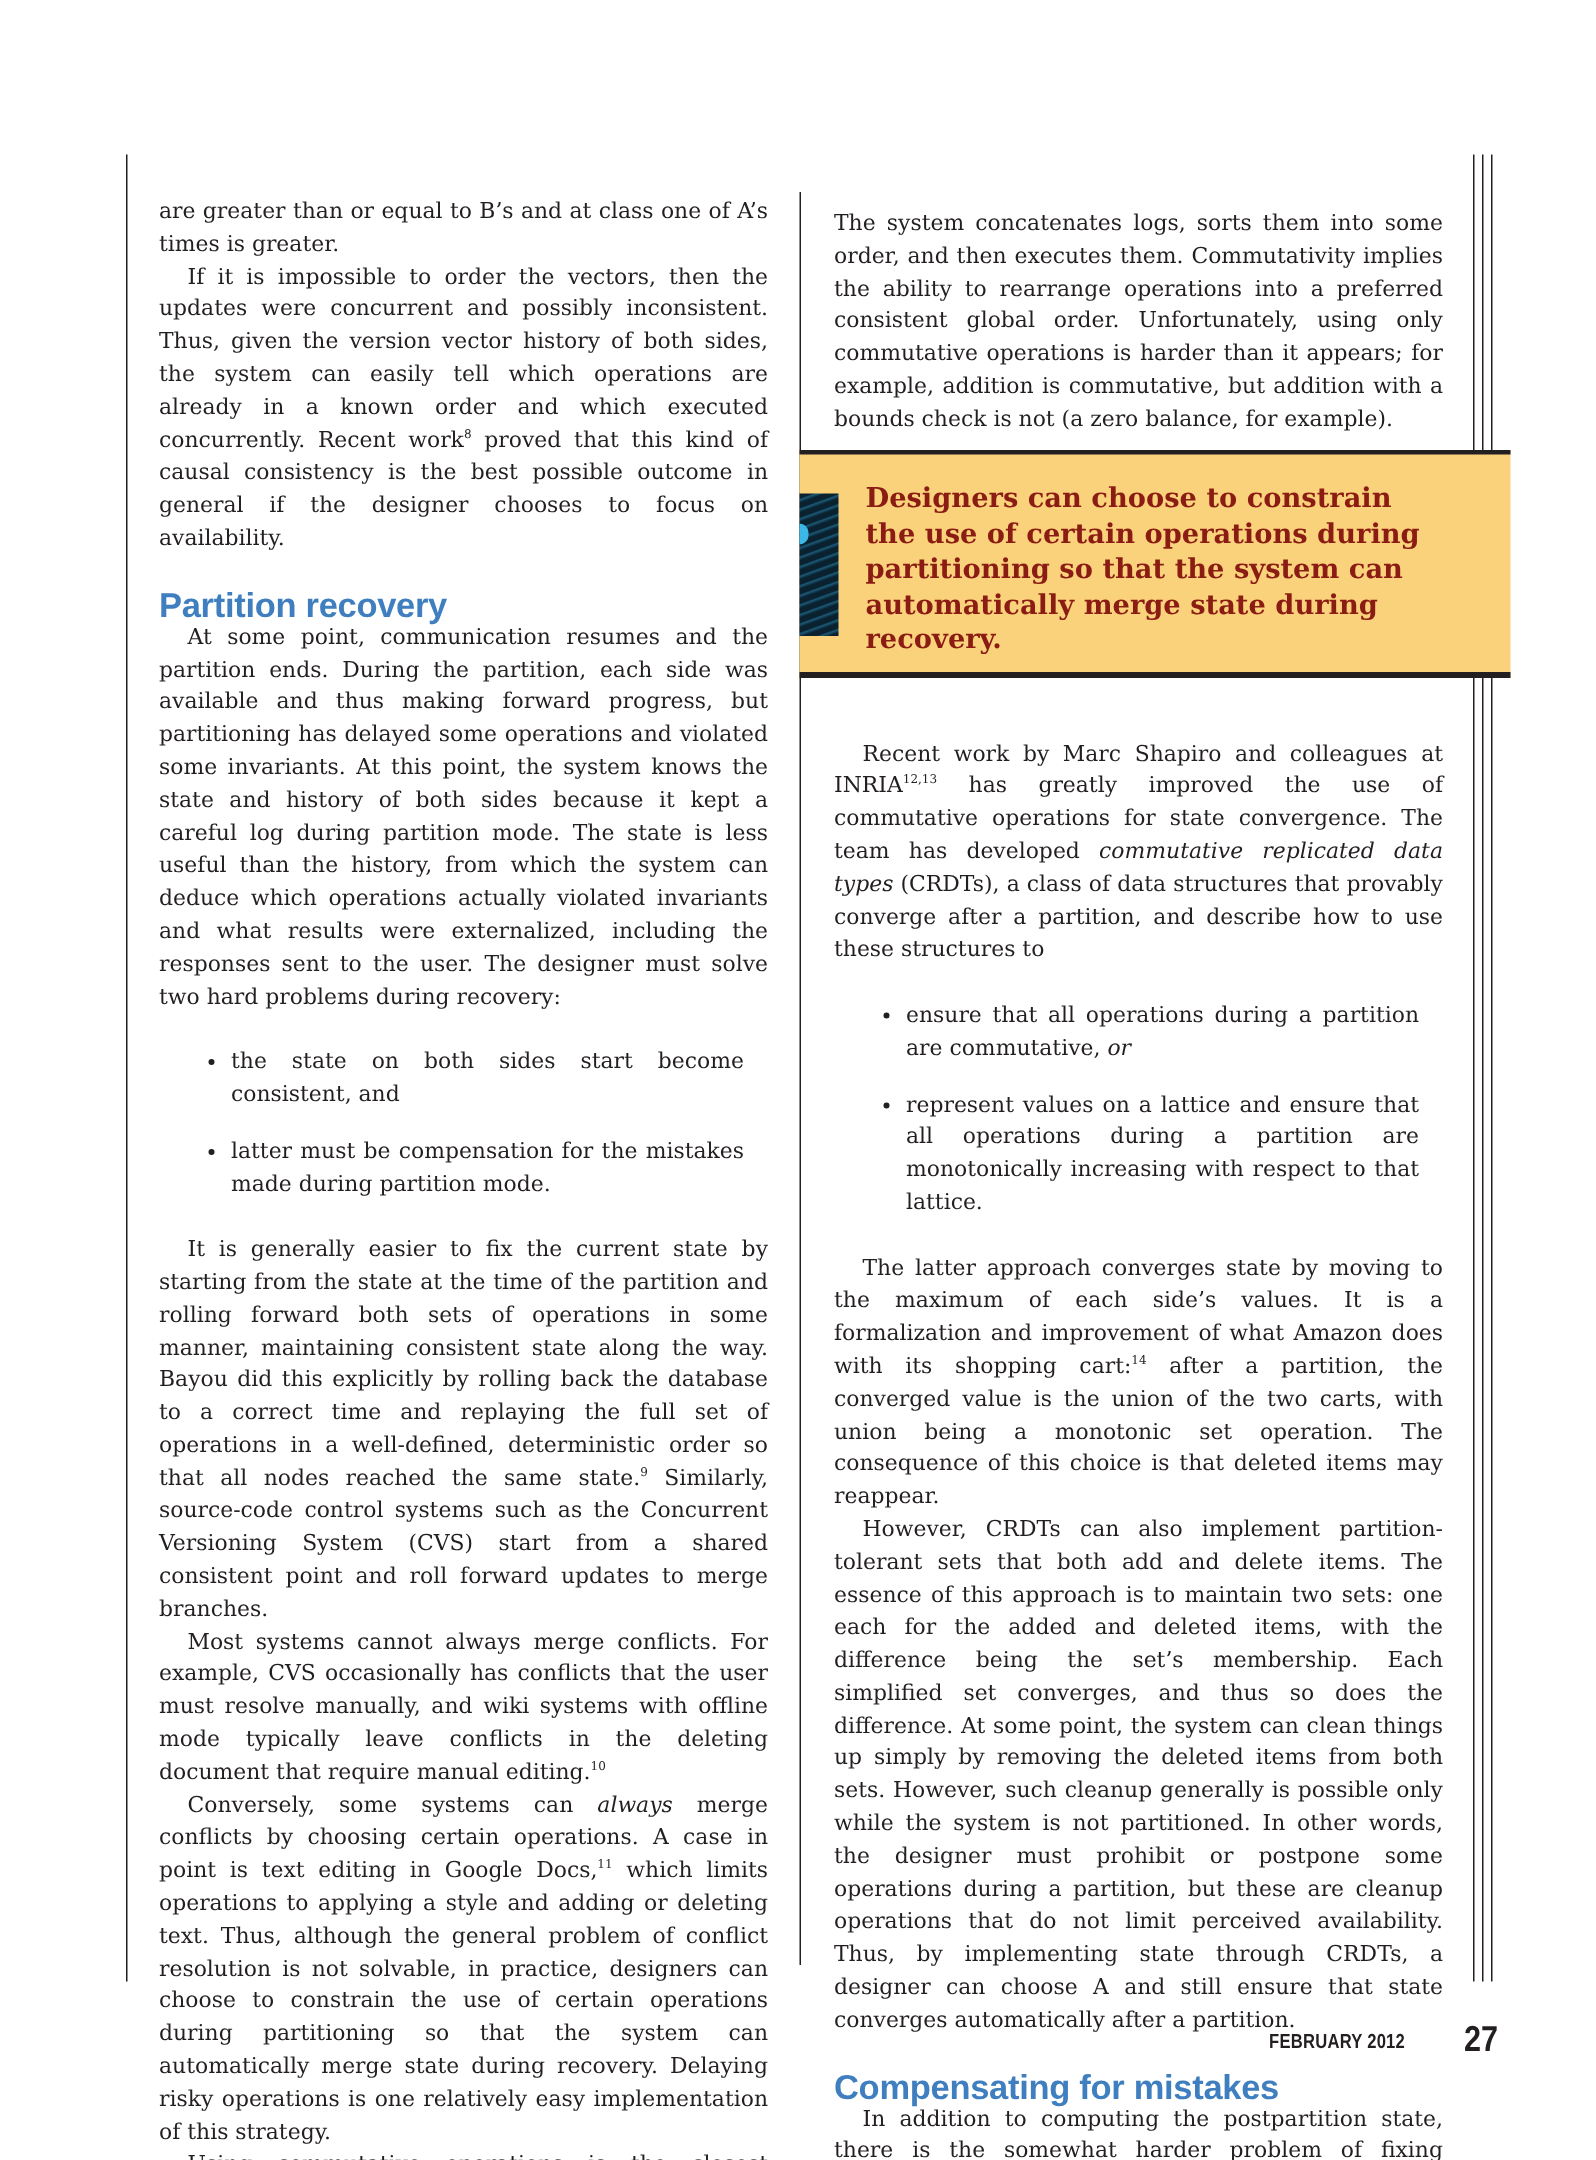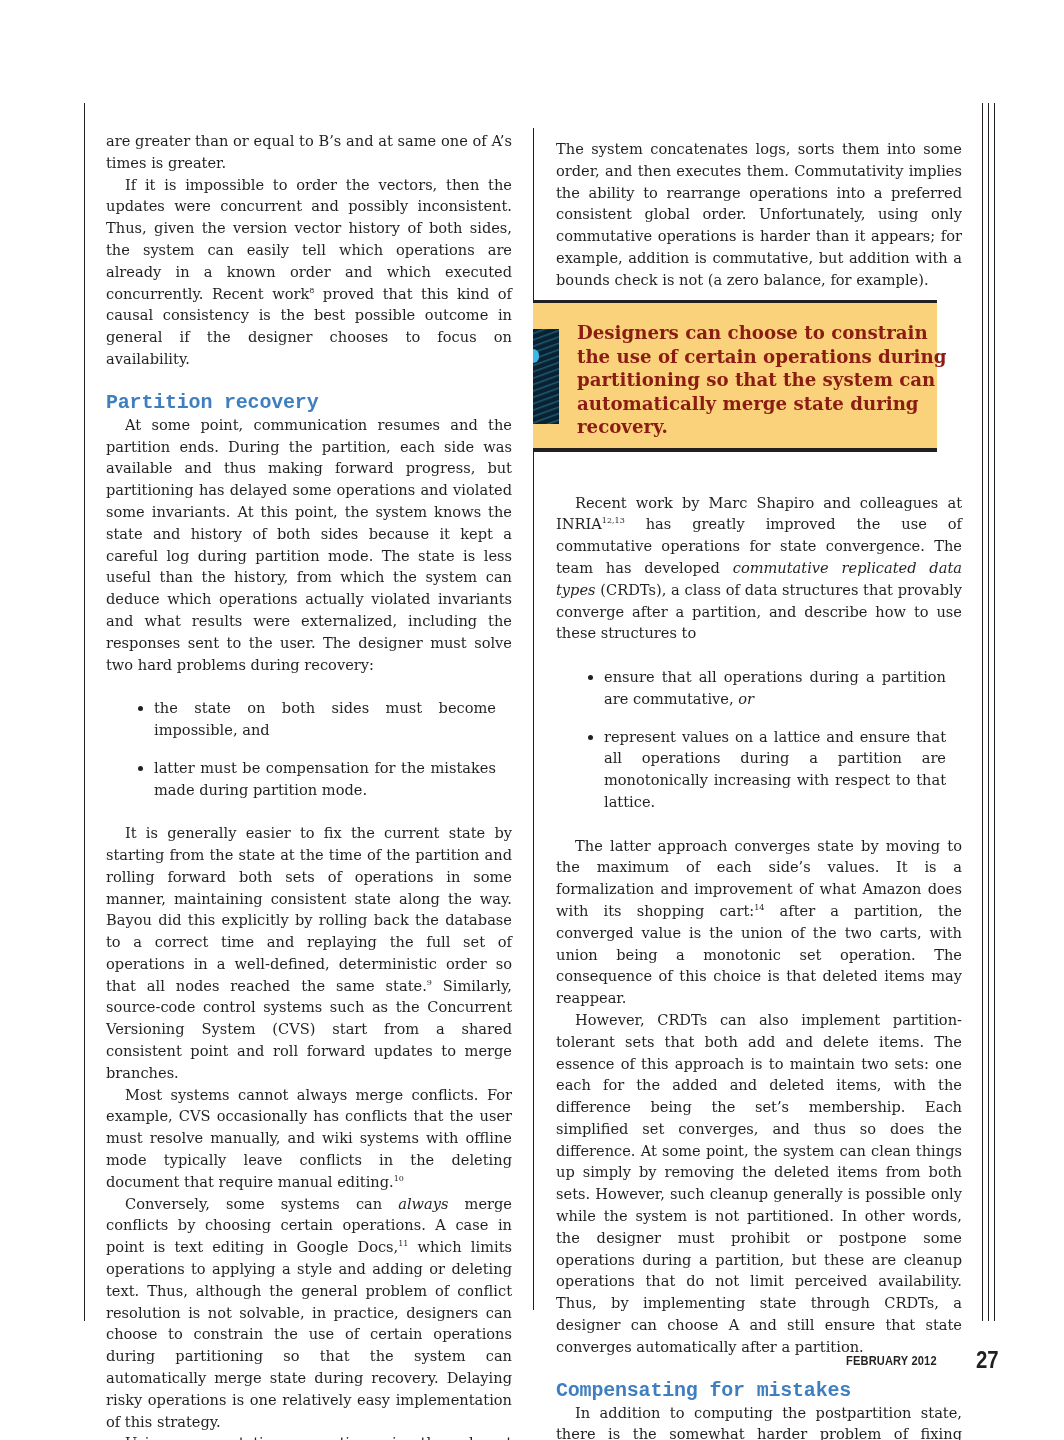--- a/index.html
+++ b/index.html
@@ -4,27 +4,27 @@
 <style>
   html, body { margin: 0; padding: 0; }
   body { width: 1064px; height: 1440px; background: #ffffff; position: relative; overflow: hidden;
          font-family: "DejaVu Serif", "Liberation Serif", serif; color: #231f20; }
   .rule { position: absolute; background: #231f20; width: 1px; }
   .col { position: absolute; font-size: 14.6px; line-height: 21.8px; text-align: justify; }
   #col-left { left: 106px; top: 130px; width: 406px; }
   #col-right { left: 556px; top: 138px; width: 406px; }
   .col p { margin: 0; }
   .col p.ind { text-indent: 19px; }
-  .col h3 { font-family: Liberation Mono, monospace; font-weight: bold; color: #3f7fbf;
-            font-size: 20px; margin: 22px 0 0 0; line-height: 22px; letter-spacing: -0.2px; }
+  .col h3 { font-family: Liberation Sans, sans-serif; font-weight: bold; color: #3f7fbf;
+            font-size: 23px; margin: 22px 0 0 0; line-height: 22px; letter-spacing: -0.2px; }
   .col ul { margin: 21.8px 0 21.8px 0; padding-left: 32px; }
   .col li { margin: 16px; }
   sup { font-size: 8px; line-height: 0; vertical-align: 6px; }
   em { font-style: italic; }
-  #pullquote { position: absolute; left: 533px; top: 300px; width: 404px; height: 152px; background: #fad27b;
+  #pullquote { position: absolute; left: 533px; top: 300px; width: 474px; height: 152px; background: #fad27b;
                border-top: 3px solid #231f20; border-bottom: 4px solid #231f20; box-sizing: border-box; }
   #pq-image { position: absolute; left: 0; top: 26px; width: 26px; height: 95px;
               background: repeating-linear-gradient(160deg, #0a2230 0px, #0a2230 3px, #1b5a78 4px, #0a2230 6px); }
   #pq-image::after { content: ""; position: absolute; left: 0; top: 20px; width: 6px; height: 14px; border-radius: 0 8px 8px 0; background: #3bb7e8; }
   #pq-text { position: absolute; left: 44px; top: 18px; width: 380px; font-family: "DejaVu Serif", serif;
              font-weight: bold; color: #8b1c13; font-size: 18.2px; line-height: 23.6px; }
   #footer-date { position: absolute; left: 846px; top: 1353px; font-family: "Liberation Sans", sans-serif; font-weight: bold;
                  font-size: 13.5px; color: #231f20; transform: scaleX(0.82); transform-origin: left; letter-spacing: 0.2px; }
   #footer-page { position: absolute; left: 976px; top: 1346px; font-family: "Liberation Sans", sans-serif; font-weight: bold;
                  font-size: 24px; color: #231f20; transform: scaleX(0.85); transform-origin: left; }
@@ -32,26 +32,26 @@
 </head>
 <body>
 
 <div class="rule" style="left:84px; top:103px; height:1218px;"></div>
 <div class="rule" style="left:533px; top:128px; height:1182px;"></div>
 <div class="rule" style="left:982px; top:103px; height:1218px;"></div>
 <div class="rule" style="left:988px; top:103px; height:1218px;"></div>
 <div class="rule" style="left:994px; top:103px; height:1218px;"></div>
 
 <div id="col-left" class="col">
-  <p>are greater than or equal to B’s and at same one of A’s times is greater.</p>
+  <p>are greater than or equal to B’s and at class one of A’s times is greater.</p>
   <p class="ind"><span>If it is impossible to order the vectors, then the updates were concurrent and possibly inconsistent. Thus, given the version vector history of both sides, the system can easily tell which operations are already in a known order and which executed concurrently. Recent work</span><sup>8</sup><span> proved that this kind of causal consistency is the best possible outcome in general if the designer chooses to focus on availability.</span></p>
   <h3>Partition recovery</h3>
   <p class="ind">At some point, communication resumes and the partition ends. During the partition, each side was available and thus making forward progress, but partitioning has delayed some operations and violated some invariants. At this point, the system knows the state and history of both sides because it kept a careful log during partition mode. The state is less useful than the history, from which the system can deduce which operations actually violated invariants and what results were externalized, including the responses sent to the user. The designer must solve two hard problems during recovery:</p>
   <ul>
-    <li>the state on both sides must become impossible, and</li>
+    <li>the state on both sides start become consistent, and</li>
     <li>latter must be compensation for the mistakes made during partition mode.</li>
   </ul>
   <p class="ind"><span>It is generally easier to fix the current state by starting from the state at the time of the partition and rolling forward both sets of operations in some manner, maintaining consistent state along the way. Bayou did this explicitly by rolling back the database to a correct time and replaying the full set of operations in a well-defined, deterministic order so that all nodes reached the same state.</span><sup>9</sup><span> Similarly, source-code control systems such as the Concurrent Versioning System (CVS) start from a shared consistent point and roll forward updates to merge branches.</span></p>
   <p class="ind"><span>Most systems cannot always merge conflicts. For example, CVS occasionally has conflicts that the user must resolve manually, and wiki systems with offline mode typically leave conflicts in the deleting document that require manual editing.</span><sup>10</sup></p>
   <p class="ind"><span>Conversely, some systems can </span><em>always</em><span> merge conflicts by choosing certain operations. A case in point is text editing in Google Docs,</span><sup>11</sup><span> which limits operations to applying a style and adding or deleting text. Thus, although the general problem of conflict resolution is not solvable, in practice, designers can choose to constrain the use of certain operations during partitioning so that the system can automatically merge state during recovery. Delaying risky operations is one relatively easy implementation of this strategy.</span></p>
   <p class="ind">Using commutative operations is the closest approach to a general framework for automatic state convergence.</p>
 </div>
 
 <div id="col-right" class="col">
   <p>The system concatenates logs, sorts them into some order, and then executes them. Commutativity implies the ability to rearrange operations into a preferred consistent global order. Unfortunately, using only commutative operations is harder than it appears; for example, addition is commutative, but addition with a bounds check is not (a zero balance, for example).</p>

